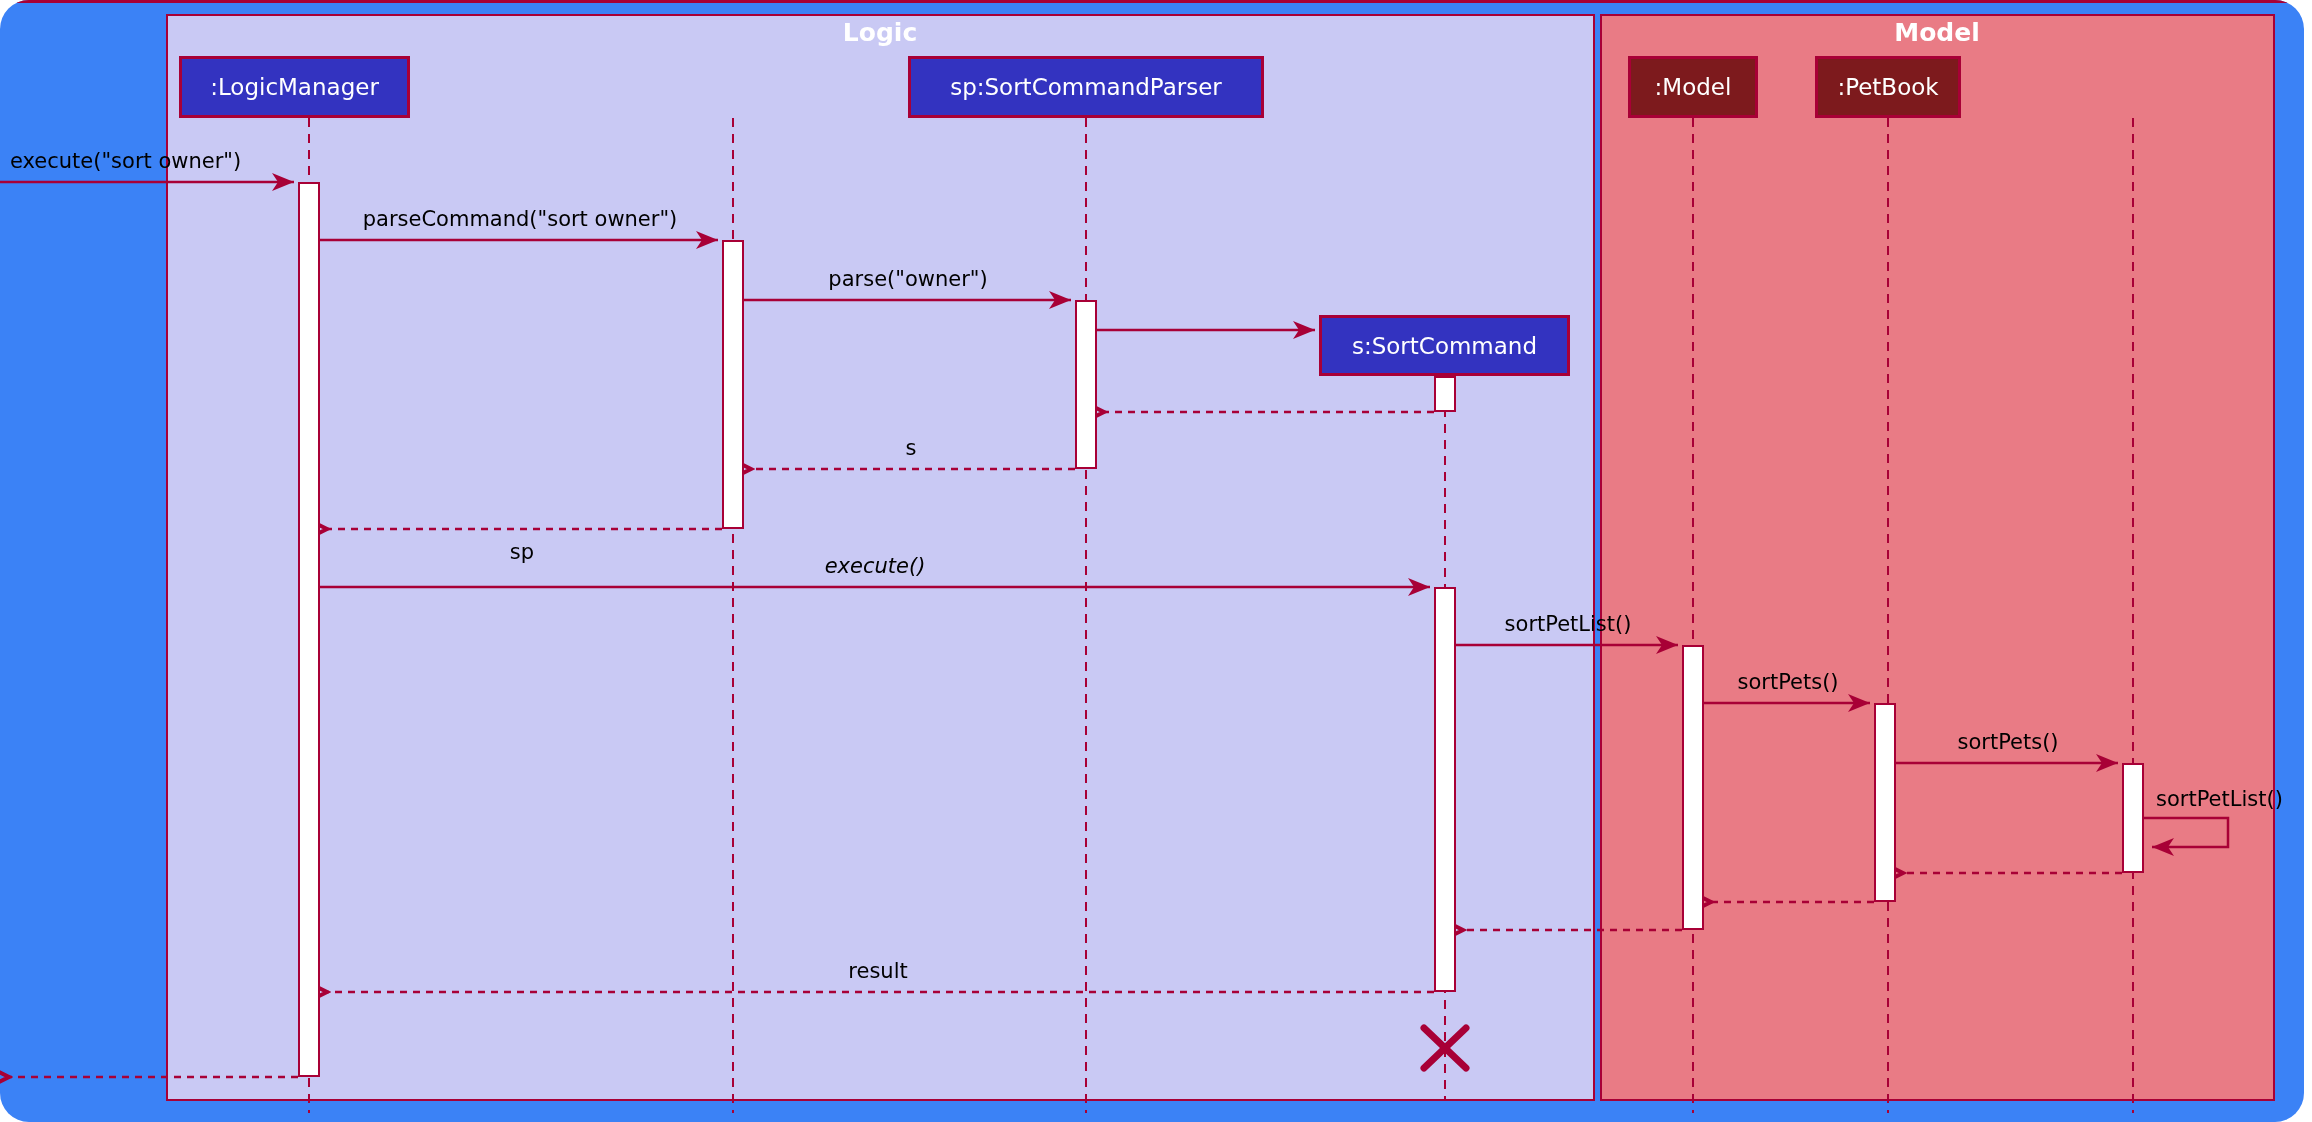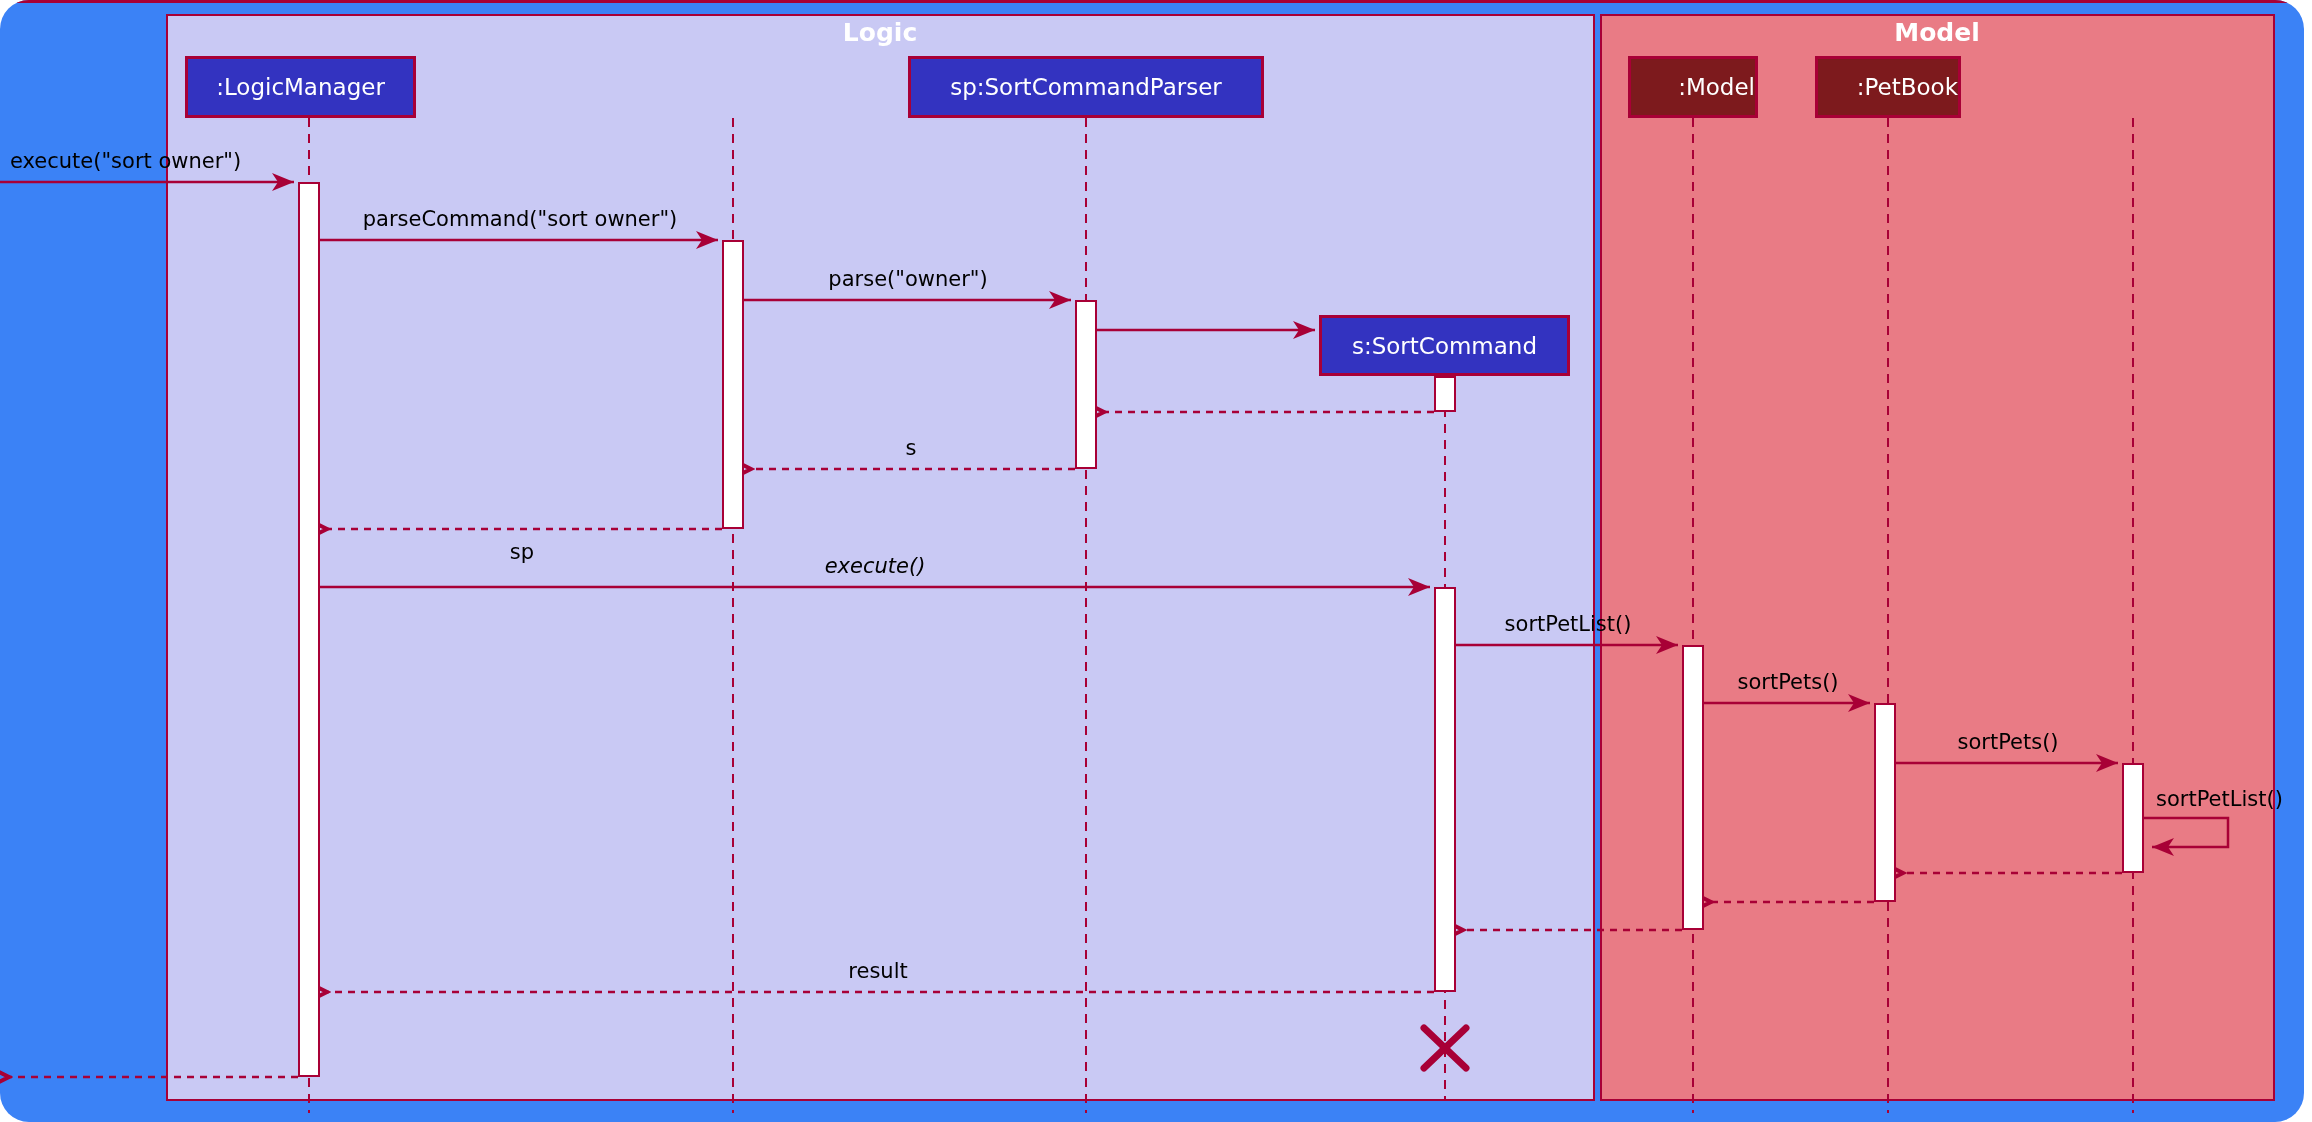--- a/index.html
+++ b/index.html
@@ -15,21 +15,21 @@
     position:absolute;top:18px;transform:translateX(-50%);
     color:#ffffff;font-size:25px;font-weight:bold;white-space:nowrap;
   }
   svg.layer{position:absolute;left:0;top:0;}
   .participant{
     position:absolute;top:56px;height:62px;border:3px solid var(--line);box-sizing:border-box;
     display:flex;align-items:center;justify-content:center;
     color:var(--participant-text);font-size:23px;white-space:nowrap;
   }
   .participant.blue{background:var(--logic-participant-bg);}
-  .participant.dark{background:var(--model-participant-bg);justify-content:flex-end;}
+  .participant.dark{background:var(--model-participant-bg);}
   .activation{
     position:absolute;width:22px;background:var(--activation-bg);
     border:2px solid var(--line);box-sizing:border-box;
   }
   .msg{
     position:absolute;color:var(--message-text);font-size:21px;line-height:26px;white-space:nowrap;
   }
   .msg.centered{transform:translateX(-50%);}
 </style>
 </head>
@@ -86,21 +86,21 @@
       <line x1="1434" y1="992" x2="326" y2="992" marker-end="url(#mOpen)"></line>
       <line x1="298" y1="1077" x2="8" y2="1077" marker-end="url(#mOpen)"></line>
     </g>
 
     <g style="stroke:var(--line);stroke-width:7;stroke-linecap:round;">
       <line x1="1424" y1="1028" x2="1466" y2="1068"></line>
       <line x1="1466" y1="1028" x2="1424" y2="1068"></line>
     </g>
   </svg>
 
-  <div class="participant blue" style="left:185px;width:231px;">
+  <div class="participant blue" style="left:179px;width:231px;">
       <span>:LogicManager</span>
     </div>
   <div class="participant blue" style="left:908px;width:356px;justify-content:center;">
       <span>sp:SortCommandParser</span>
     </div>
   <div class="participant blue" style="left:1319px;top:315px;width:251px;height:61px;">
       <span>s:SortCommand</span>
     </div>
   <div class="participant dark" style="left:1628px;width:130px;">
       <span>:Model</span>

